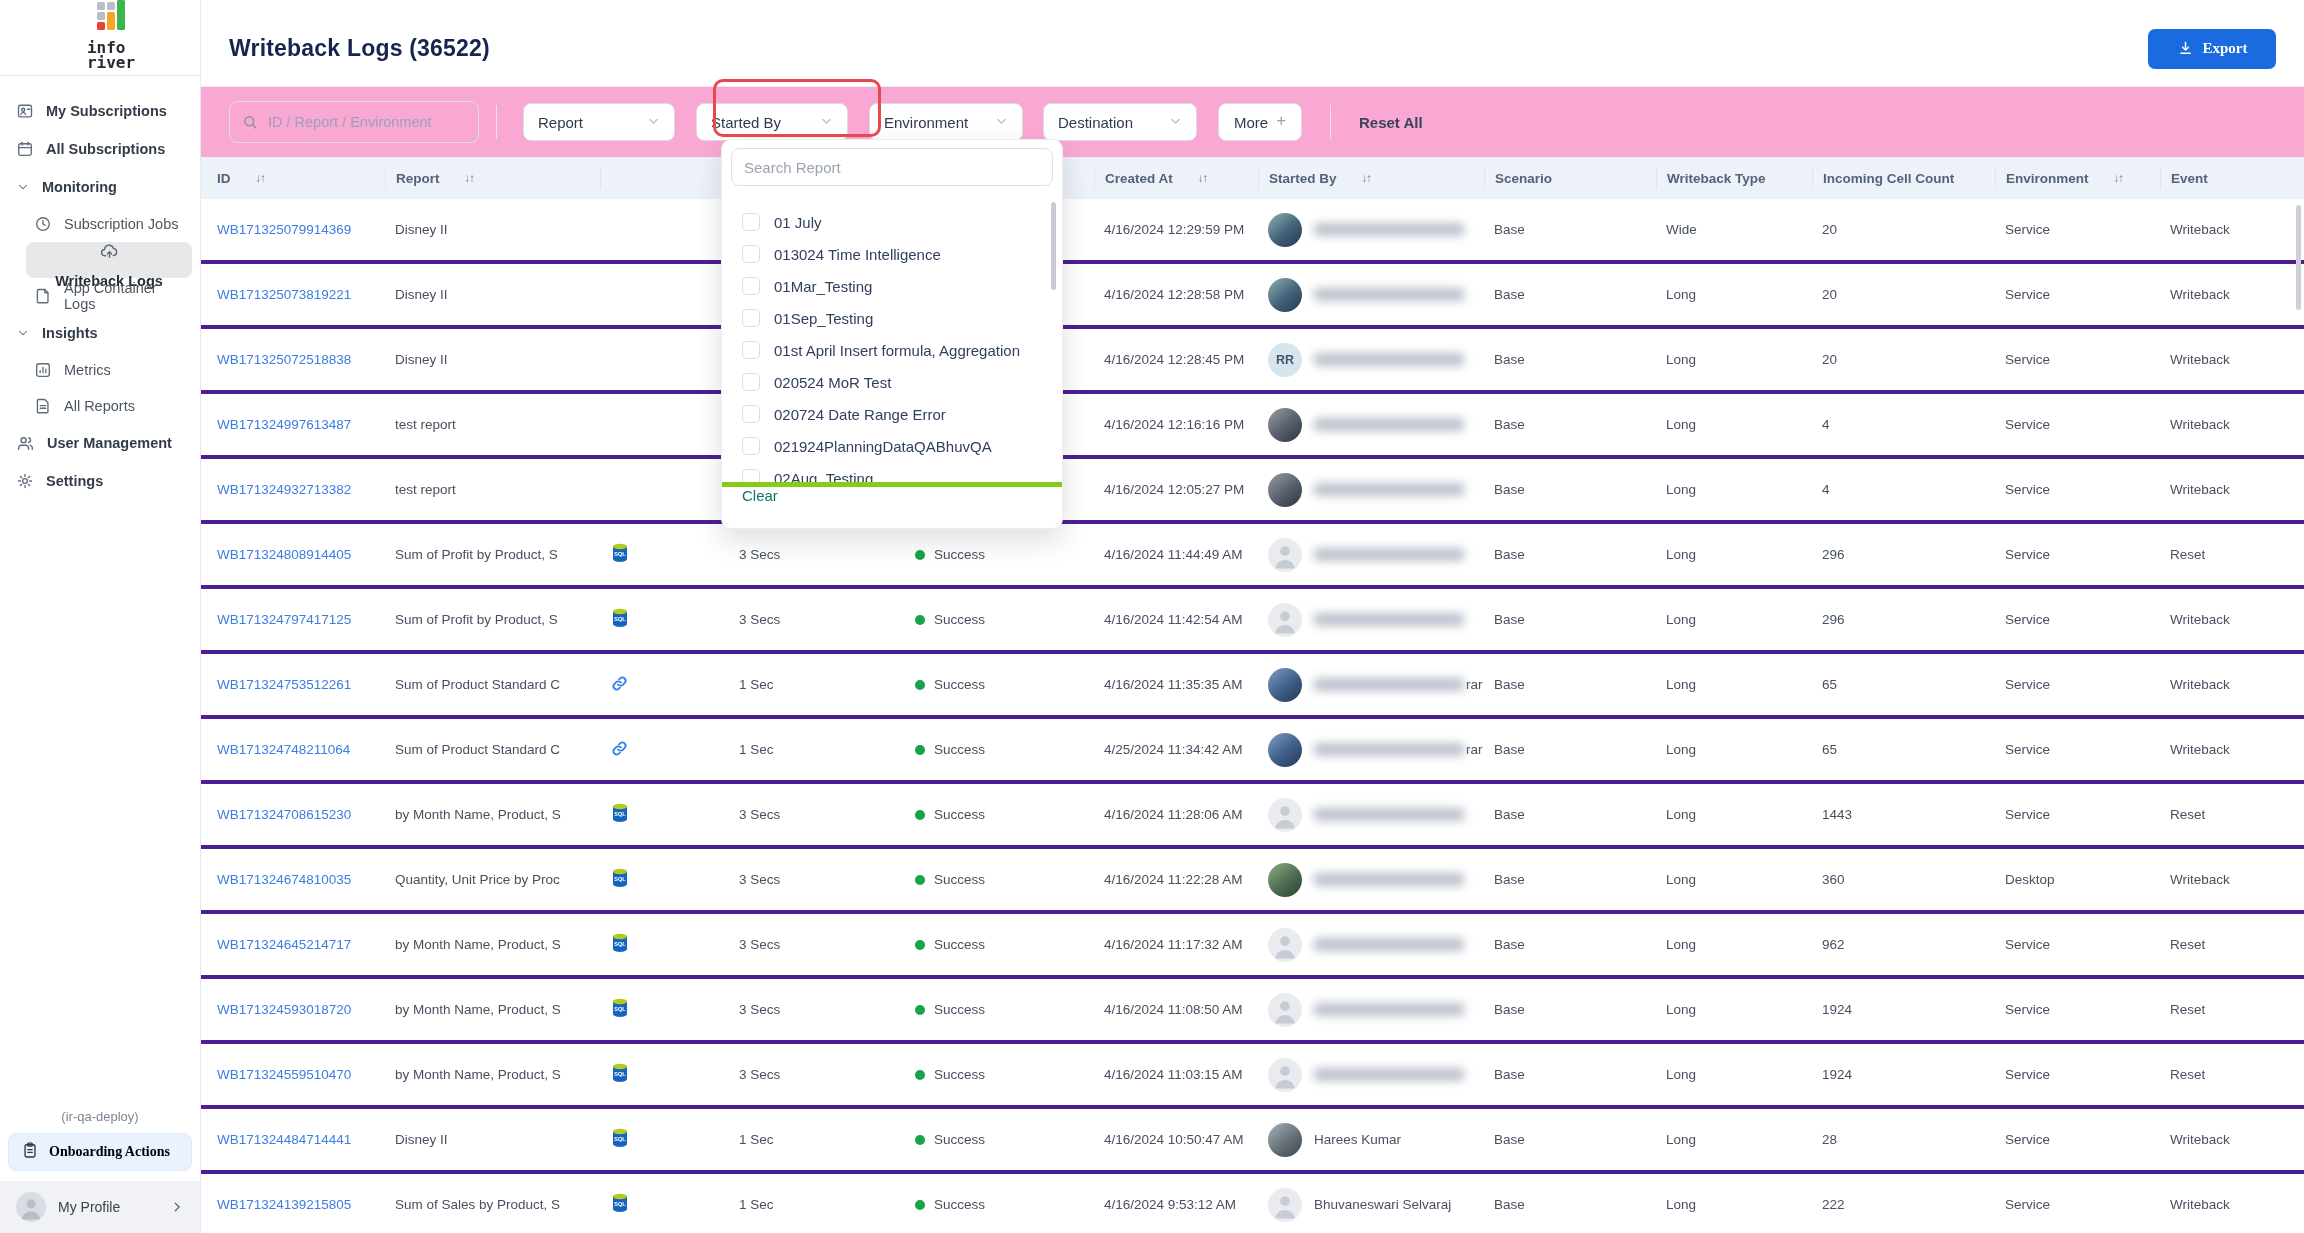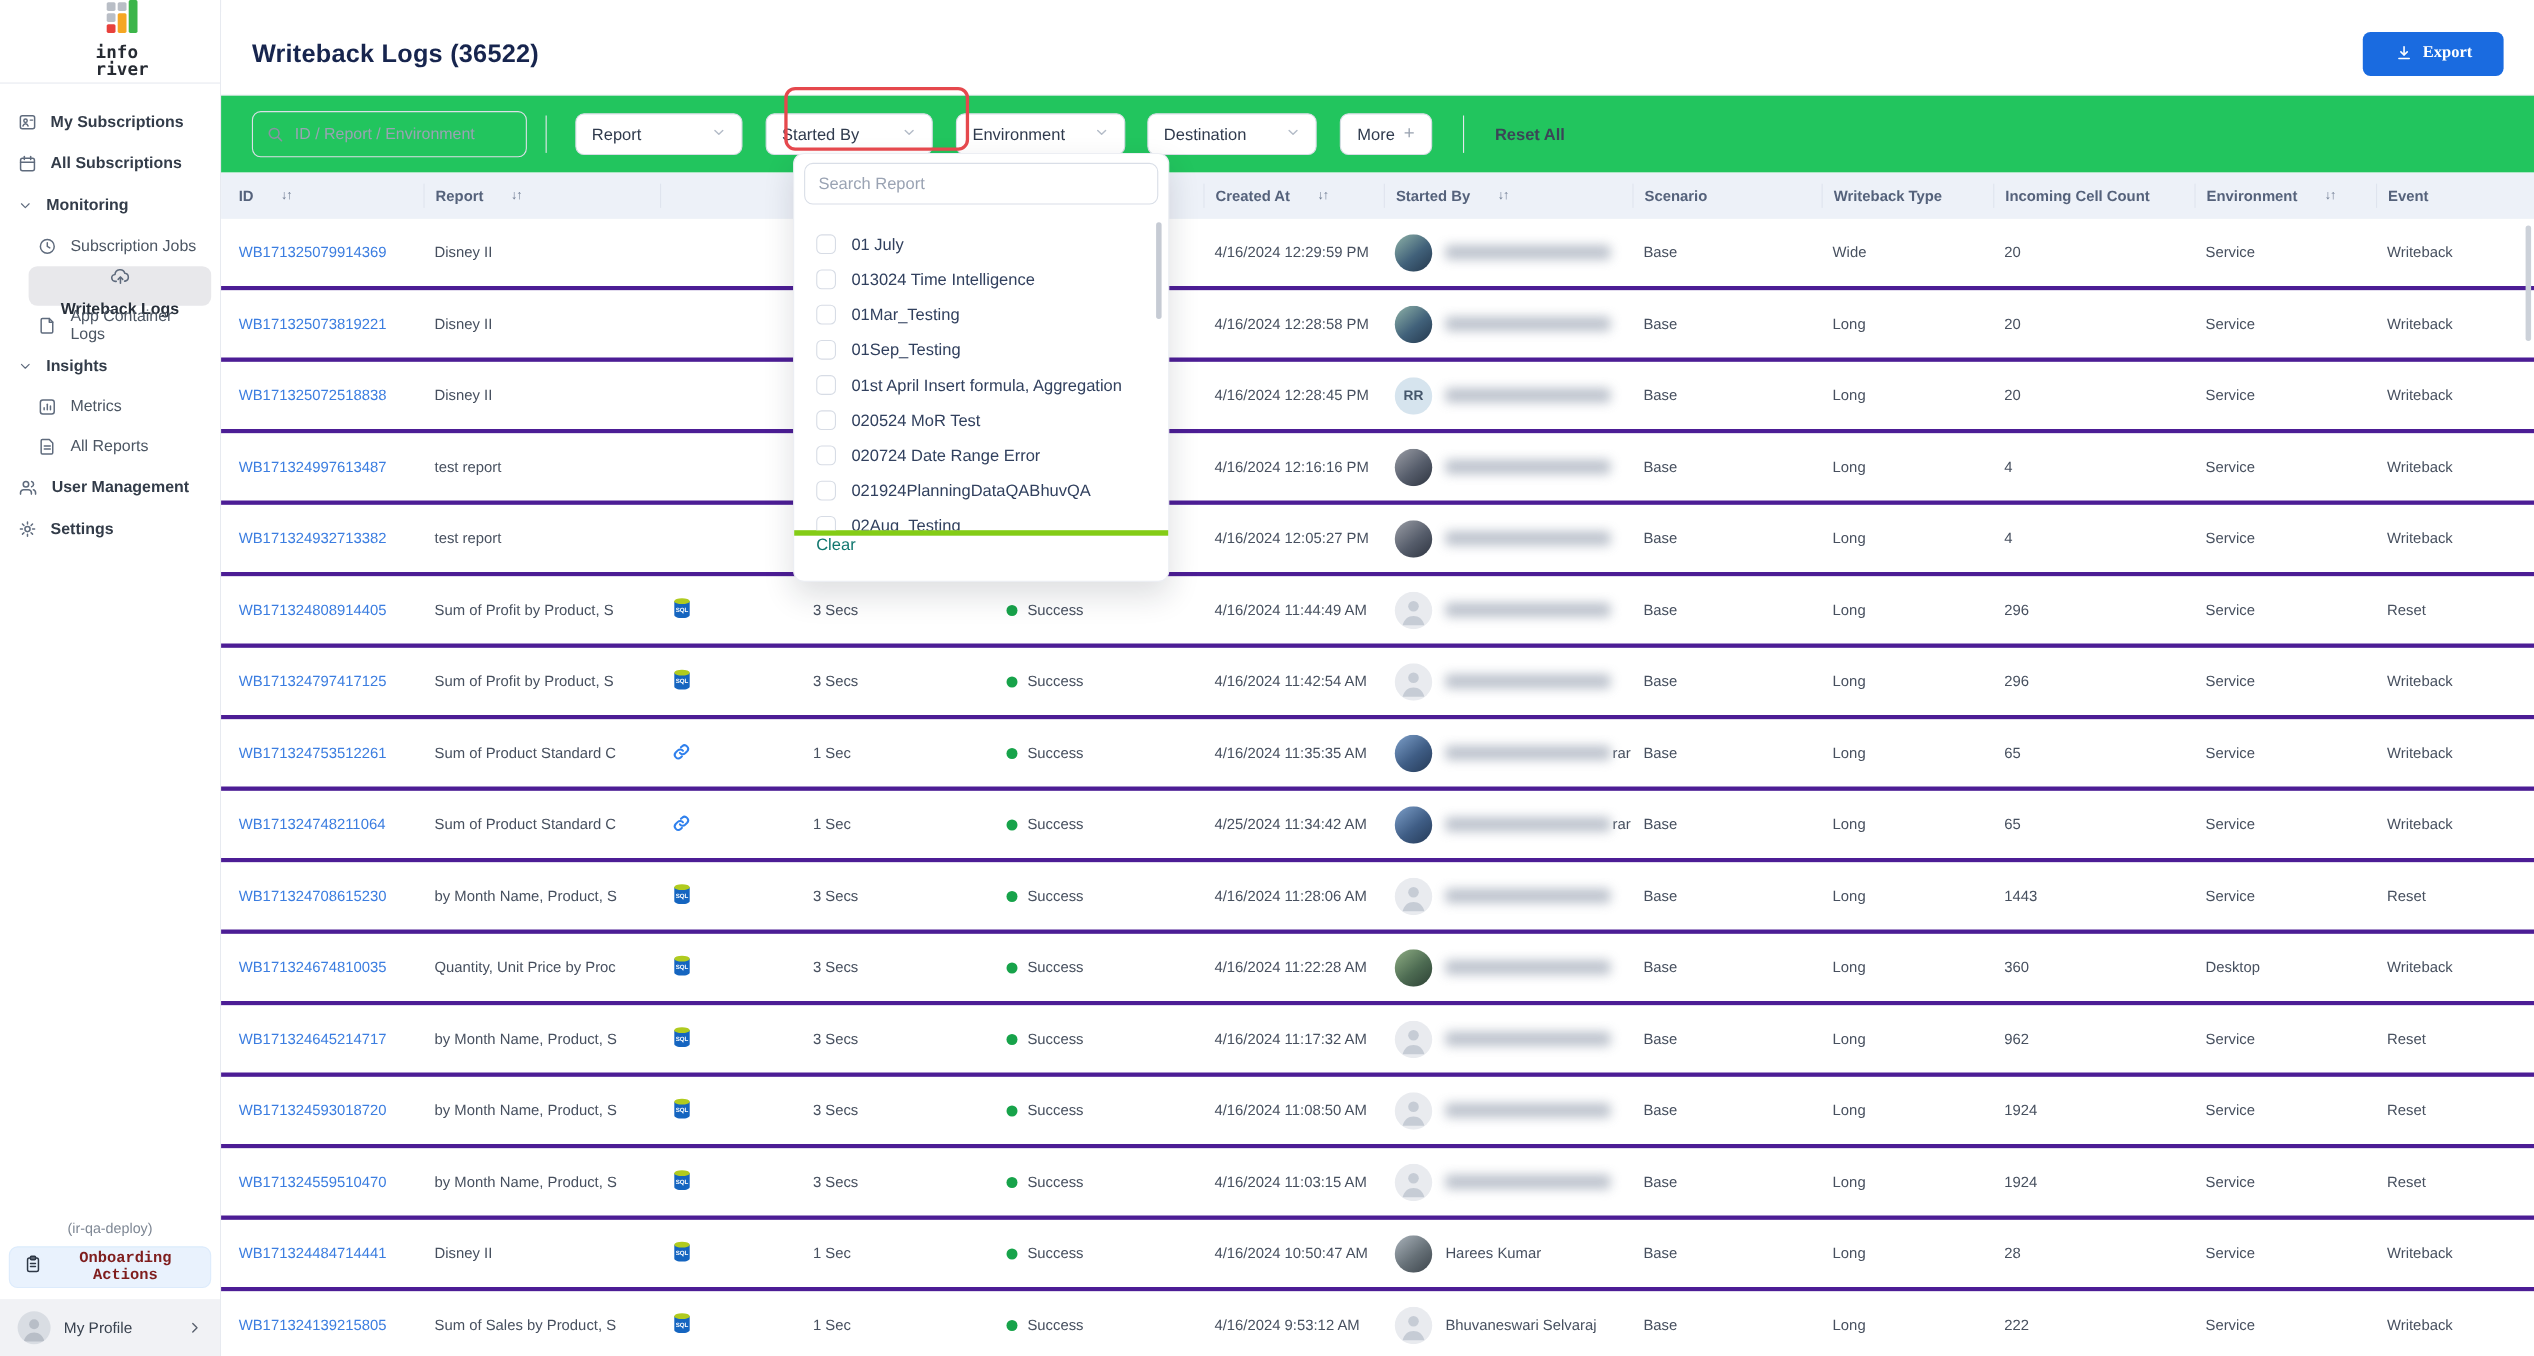--- a/index.html
+++ b/index.html
@@ -18,32 +18,32 @@
   .bar.orange{height:18px;background:#f5a623;} .bar.green{height:30px;background:#3cb54a;}
   .logo-text{font-family:"DejaVu Sans Mono",monospace;font-weight:bold;font-size:16px;line-height:15px;color:#262b33;display:flex;flex-direction:column;}
   .nav{padding:16px 8px 0;}
   .nav-item{height:38px;display:flex;align-items:center;gap:12px;padding:0 8px;border-radius:8px;font-size:14.5px;color:#333c49;font-weight:700;cursor:pointer;}
   .nav-item.sub{margin-left:18px;height:36px;color:#4c5663;font-weight:400;}
   .nav-item.active{background:#e8e8eb;color:#272f3a;font-weight:600;flex-direction:column;}
   .nav-item .ic{flex:none;display:flex;align-items:center;}
   .sidebar-bottom{position:absolute;bottom:0;left:0;width:100%;}
   .deploy{font-size:13px;color:#7e8794;text-align:center;margin-bottom:9px;}
   .onboarding{display:flex;align-items:center;gap:10px;margin:0 8px 10px;height:38px;width:calc(100% - 16px);
-    background:#e9f2fd;border:1px solid #dcebfc;border-radius:8px;padding:0 12px;font-size:14px;font-weight:600;color:#7f1d1d;cursor:pointer;font-family:Liberation Mono, monospace;}
+    background:#e9f2fd;border:1px solid #dcebfc;border-radius:8px;padding:0 12px;font-size:14px;font-weight:600;color:#000000;cursor:pointer;font-family:Liberation Serif, serif;}
   .profile{height:52px;background:#f1f2f5;display:flex;align-items:center;gap:12px;padding:0 16px;font-size:14px;color:#39424f;cursor:pointer;}
   .profile .chev{margin-left:auto;display:flex;}
   .profile-avatar{width:30px;height:30px;border-radius:50%;background:#d9dde3;overflow:hidden;flex:none;}
 
   
   .main{position:absolute;left:201px;top:11px;right:0;height:100%;}
   .titlebar{height:76px;border-bottom:1px solid #e7eaf0;display:flex;align-items:center;padding:0 28px;background:#fff;}
   .page-title{font-size:23px;font-weight:700;color:#17254e;letter-spacing:.2px;}
   .export-btn{margin-left:auto;width:128px;height:40px;border-radius:7px;background:var(--accent);color:#fff;font-size:15px;font-weight:600;
     display:flex;align-items:center;justify-content:center;gap:9px;border:none;cursor:pointer;font-family:Liberation Serif, serif;}
-  .filterbar{height:70px;display:flex;align-items:center;padding-left:28px;background:#22c55e;}
+  .filterbar{height:70px;display:flex;align-items:center;padding-left:28px;background:#f9a8d4;}
   .search-box{width:250px;height:42px;border:1px solid #dbe0e8;border-radius:8px;display:flex;align-items:center;gap:9px;padding:0 12px;}
   .search-box input{border:none;outline:none;font-size:14.5px;color:#333;width:100%;background:transparent;font-family:inherit;}
   .search-box input::placeholder{color:#9aa3b3;}
   .vdiv{width:1px;height:34px;background:#e4e7ed;margin-left:17px;flex:none;}
   .vdiv.d2{margin-left:28px;}
   .fbtn{height:38px;width:152px;border:1px solid #d8dde5;border-radius:8px;background:#fff;display:flex;align-items:center;justify-content:space-between;
     padding:0 14px;font-size:15px;color:#2f3a4d;margin-left:21px;cursor:pointer;font-family:inherit;flex:none;}
   .fbtn:first-of-type{margin-left:26px;}
   .fbtn.env{width:154px;} .fbtn.dest{width:154px;margin-left:20px;}
   .more-btn{height:38px;width:84px;border:1px solid #d8dde5;border-radius:8px;background:#fff;display:flex;align-items:center;justify-content:center;gap:8px;

